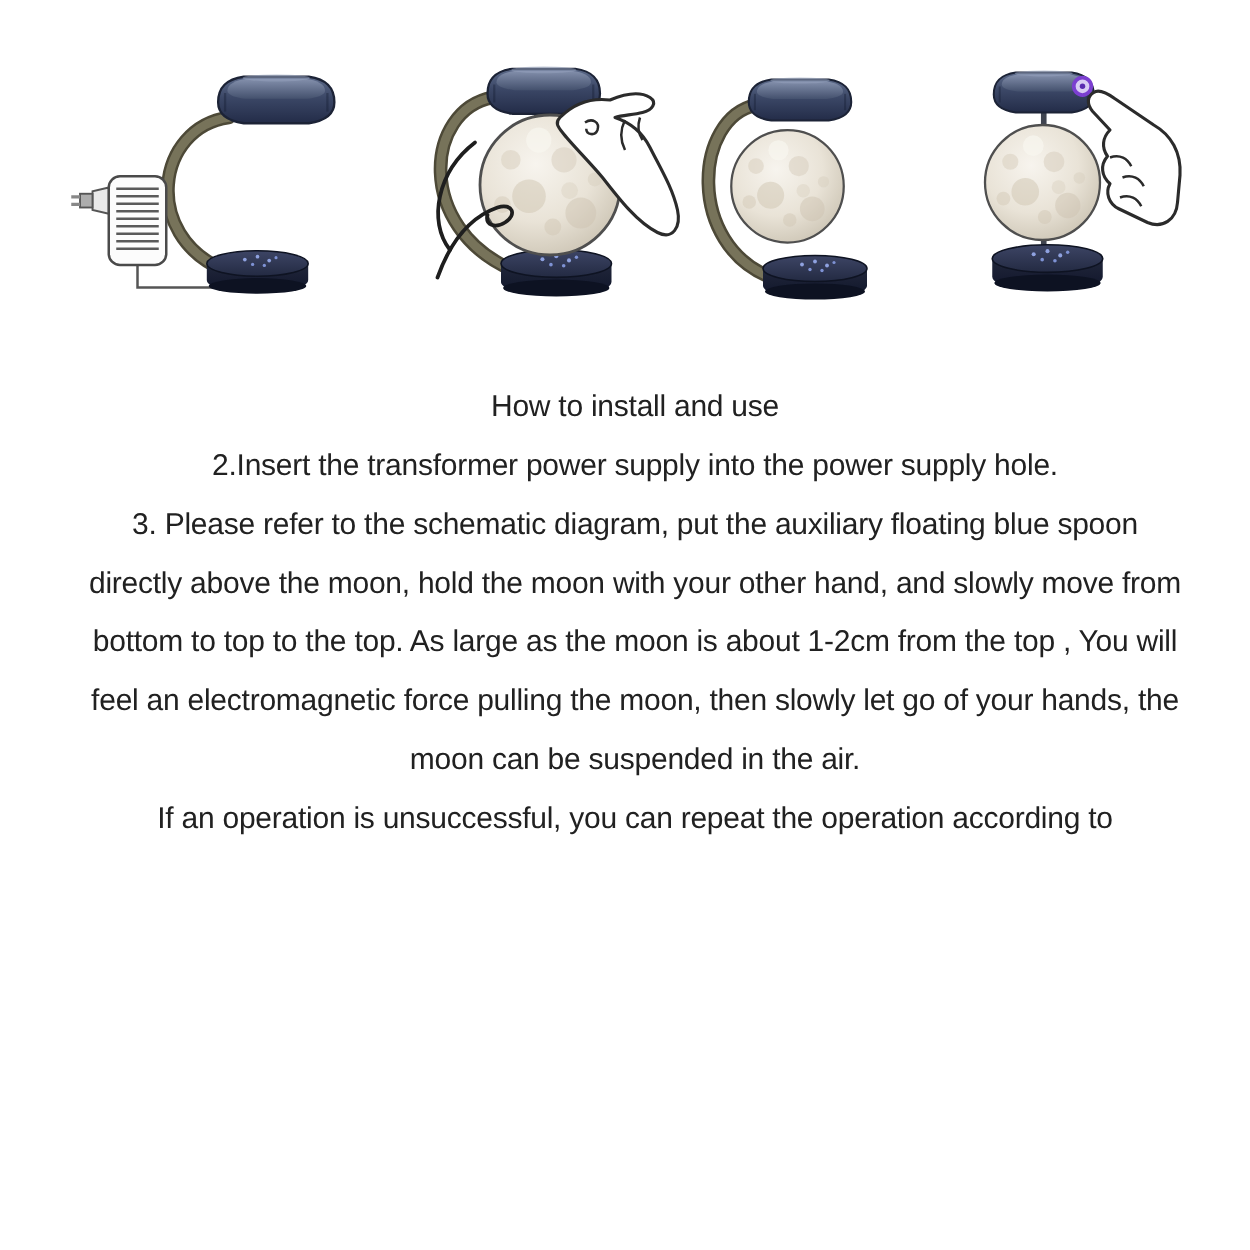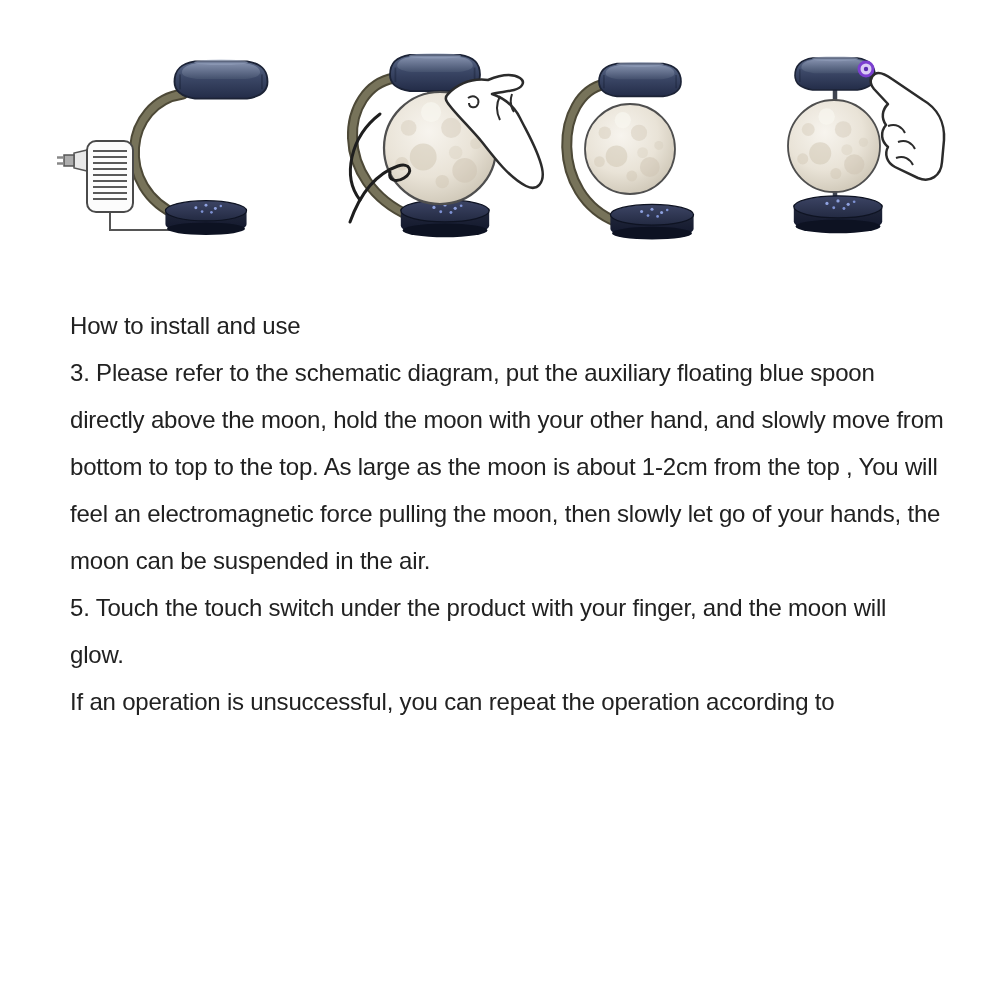--- a/index.html
+++ b/index.html
@@ -3,21 +3,21 @@
 <meta charset="utf-8">
 <style>
   html,body{margin:0;padding:0;}
   body{
     width:1000px;height:1000px;
     background:#ffffff;
     font-family:"Liberation Sans", sans-serif;
     position:relative;
     overflow:hidden;
   }
-  .page{position:absolute;inset:0;background:#ffffff;}
+  .page{position:absolute;inset:0;background:#ffffff;text-align:center;}
   .figures-row{position:absolute;left:0;top:0;width:1000px;height:270px;}
   .fig{position:absolute;}
   .fig-1{left:55px;top:38px;}
   .fig-2{left:330px;top:42px;}
   .fig-3{left:553px;top:50px;}
   .fig-4{left:755px;top:48px;}
   .text-block{
     position:absolute;
     left:70px;top:302px;
     width:876px;
@@ -169,18 +169,18 @@
         <path d="M 120 26 C 115 29 114 35 119 41 L 133 56 C 127 62 126 70 131 77 C 125 84 126 93 133 99 C 129 106 132 115 140 119 L 163 130 C 175 135 186 128 187 114 L 189 92 C 190 74 182 60 168 52 L 137 31 C 130 26 124 23 120 26 Z" fill="#ffffff" stroke="#2b2b2b" stroke-width="2.5" stroke-linejoin="round"></path>
         <path d="M 143 94 c 8 -3 14 1 17 7" fill="none" stroke="#2b2b2b" stroke-width="2"></path>
         <path d="M 141 110 c 8 -3 14 1 17 7" fill="none" stroke="#2b2b2b" stroke-width="2"></path>
         <path d="M 133 78 c 8 -3 14 1 17 7" fill="none" stroke="#2b2b2b" stroke-width="2"></path>
       </g>
     </svg>
   </div>
 
   <div class="text-block">
     <p>How to install and use</p>
+    <p>2.Insert the transformer power supply into the power supply hole.</p>
     <p>3. Please refer to the schematic diagram, put the auxiliary floating blue spoon directly above the moon, hold the moon with your other hand, and slowly move from bottom to top to the top. As large as the moon is about 1-2cm from the top , You will feel an electromagnetic force pulling the moon, then slowly let go of your hands, the moon can be suspended in the air.</p>
-    <p>5. Touch the touch switch under the product with your finger, and the moon will glow.</p>
     <p>If an operation is unsuccessful, you can repeat the operation according to</p>
   </div>
 
 </div>
 
 </body></html>

